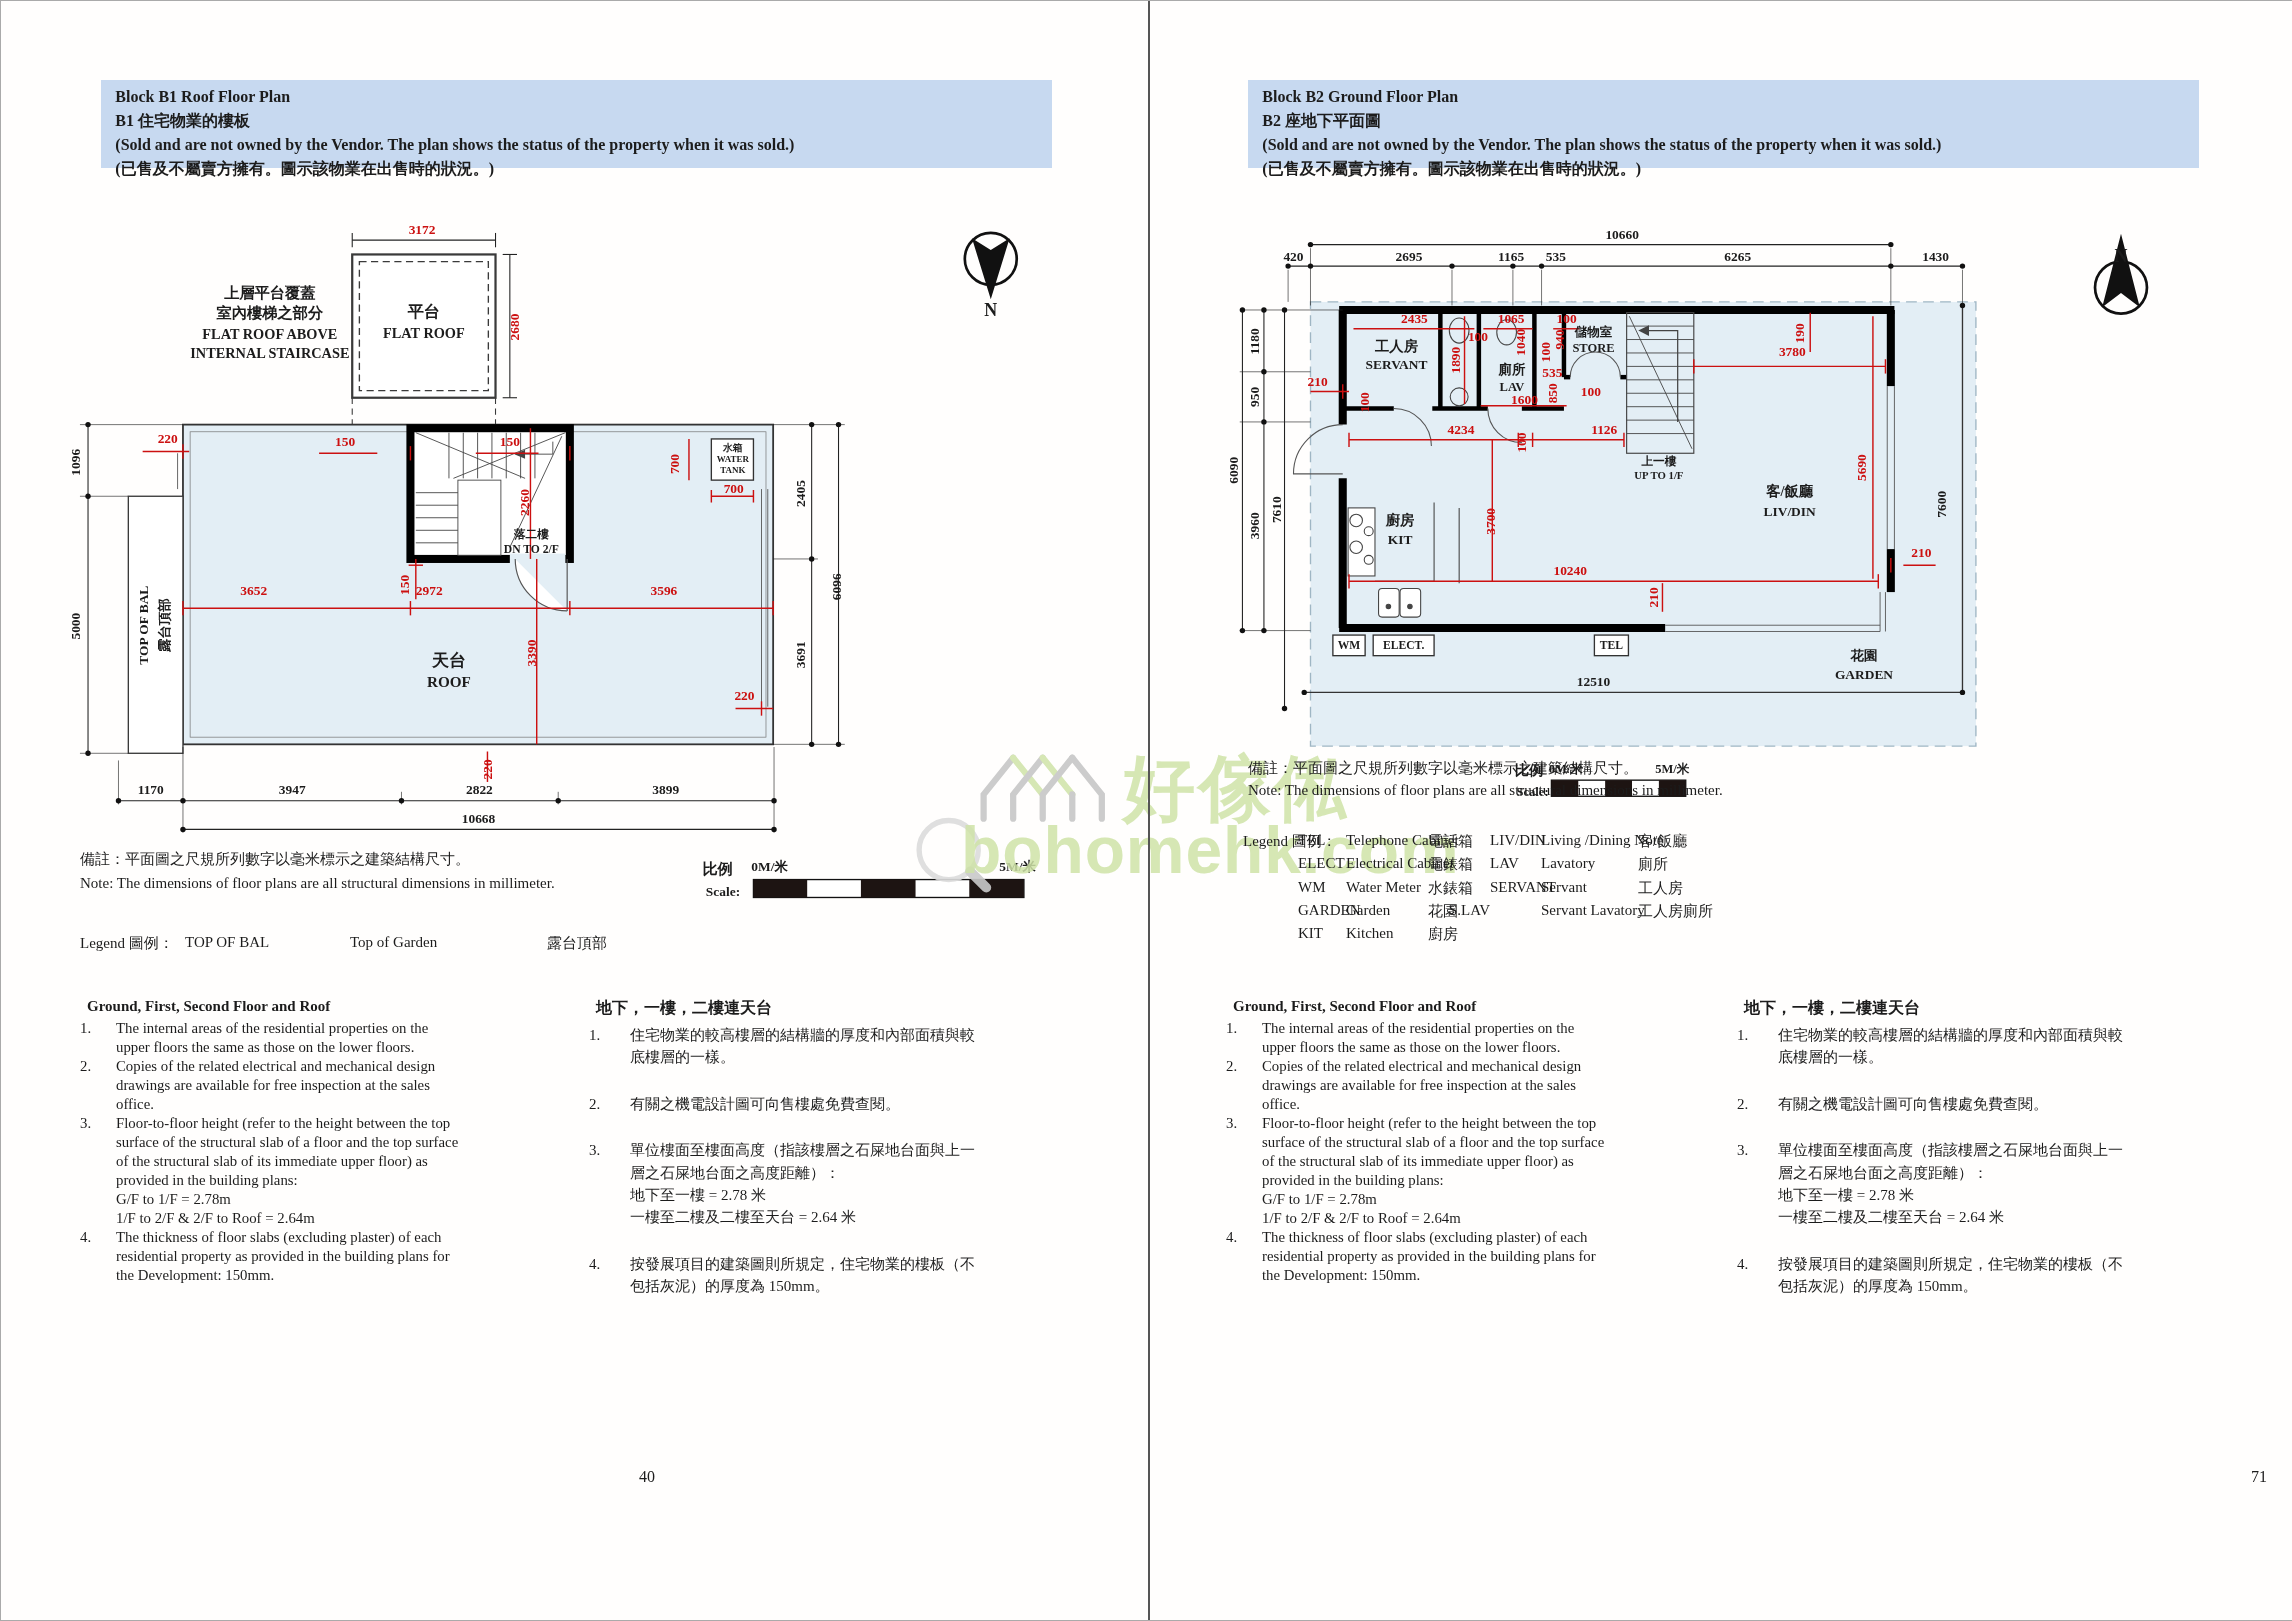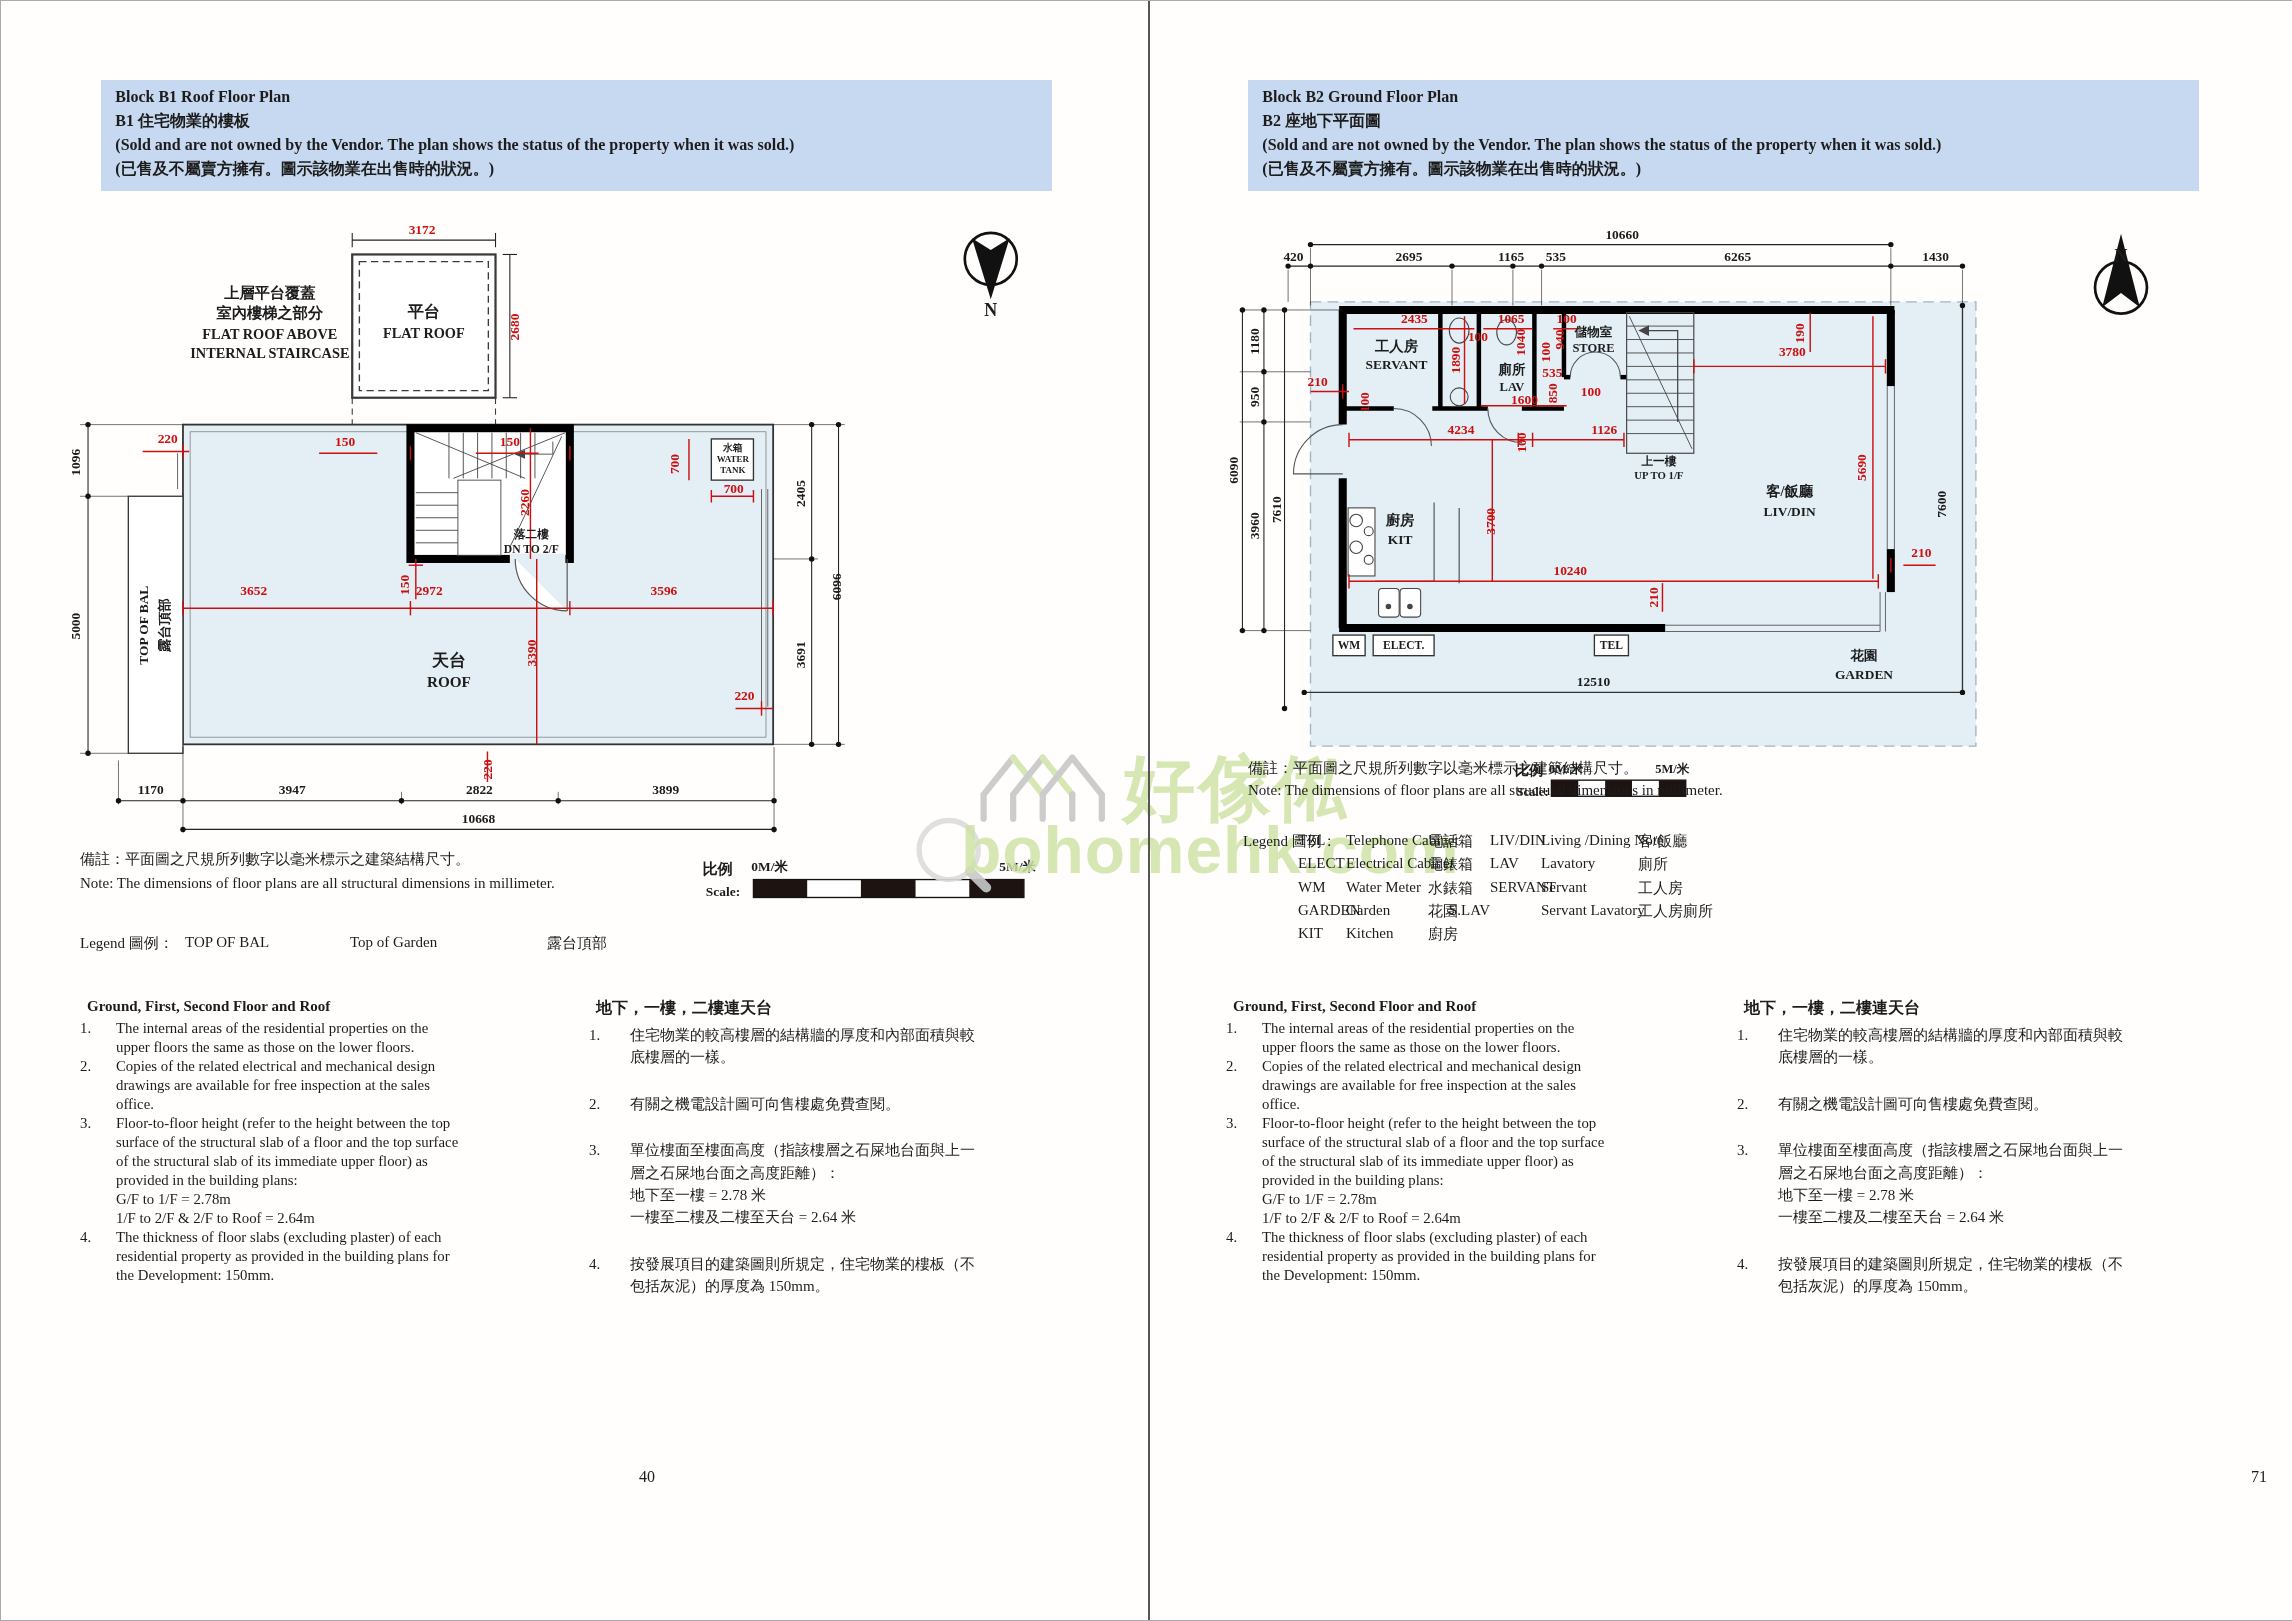--- a/index.html
+++ b/index.html
@@ -2,21 +2,21 @@
 <html style="font-size:14.3px"><head>
 <meta charset="utf-8">
 <style>
   html,body{margin:0;padding:0;background:#ffffff;}
   #canvas{position:relative;width:2293px;height:1621px;background:#fffefd;
           font-family:"Liberation Serif","DejaVu Serif",serif;color:#1c1c1c;
           border:0.9px solid #aaa;box-sizing:border-box;overflow:hidden;}
   #drawing{position:absolute;left:0;top:0;z-index:1;}
   svg text{font-family:"Liberation Serif","DejaVu Serif",serif;font-weight:bold;}
   .abs{position:absolute;}
-  .hdr{position:absolute;top:79px;width:951px;height:111px;background:#c7d9f0;
+  .hdr{position:absolute;top:79px;width:951px;height:88px;background:#c7d9f0;
        padding:5.4px 14.3px;box-sizing:border-box;z-index:3;}
   .hdr div{font-size:16px;line-height:24px;font-weight:600;white-space:nowrap;}
   .divider{position:absolute;top:0;width:1.8px;height:1621px;background:#555;z-index:2;}
   .noteline{position:absolute;font-size:15px;white-space:nowrap;z-index:3;}
   .legend-label{font-size:15px;}
   .fncol{position:absolute;top:996px;z-index:3;font-size:14.8px;line-height:19px;}
   .fncol.zh{font-size:15px;line-height:22.4px;}
   .fn-head{font-weight:bold;font-size:15px;margin-bottom:2.7px;margin-left:7px;}
   .fncol.zh .fn-head{font-size:16px;margin-bottom:4.5px;}
   .fn-item{display:flex;}

